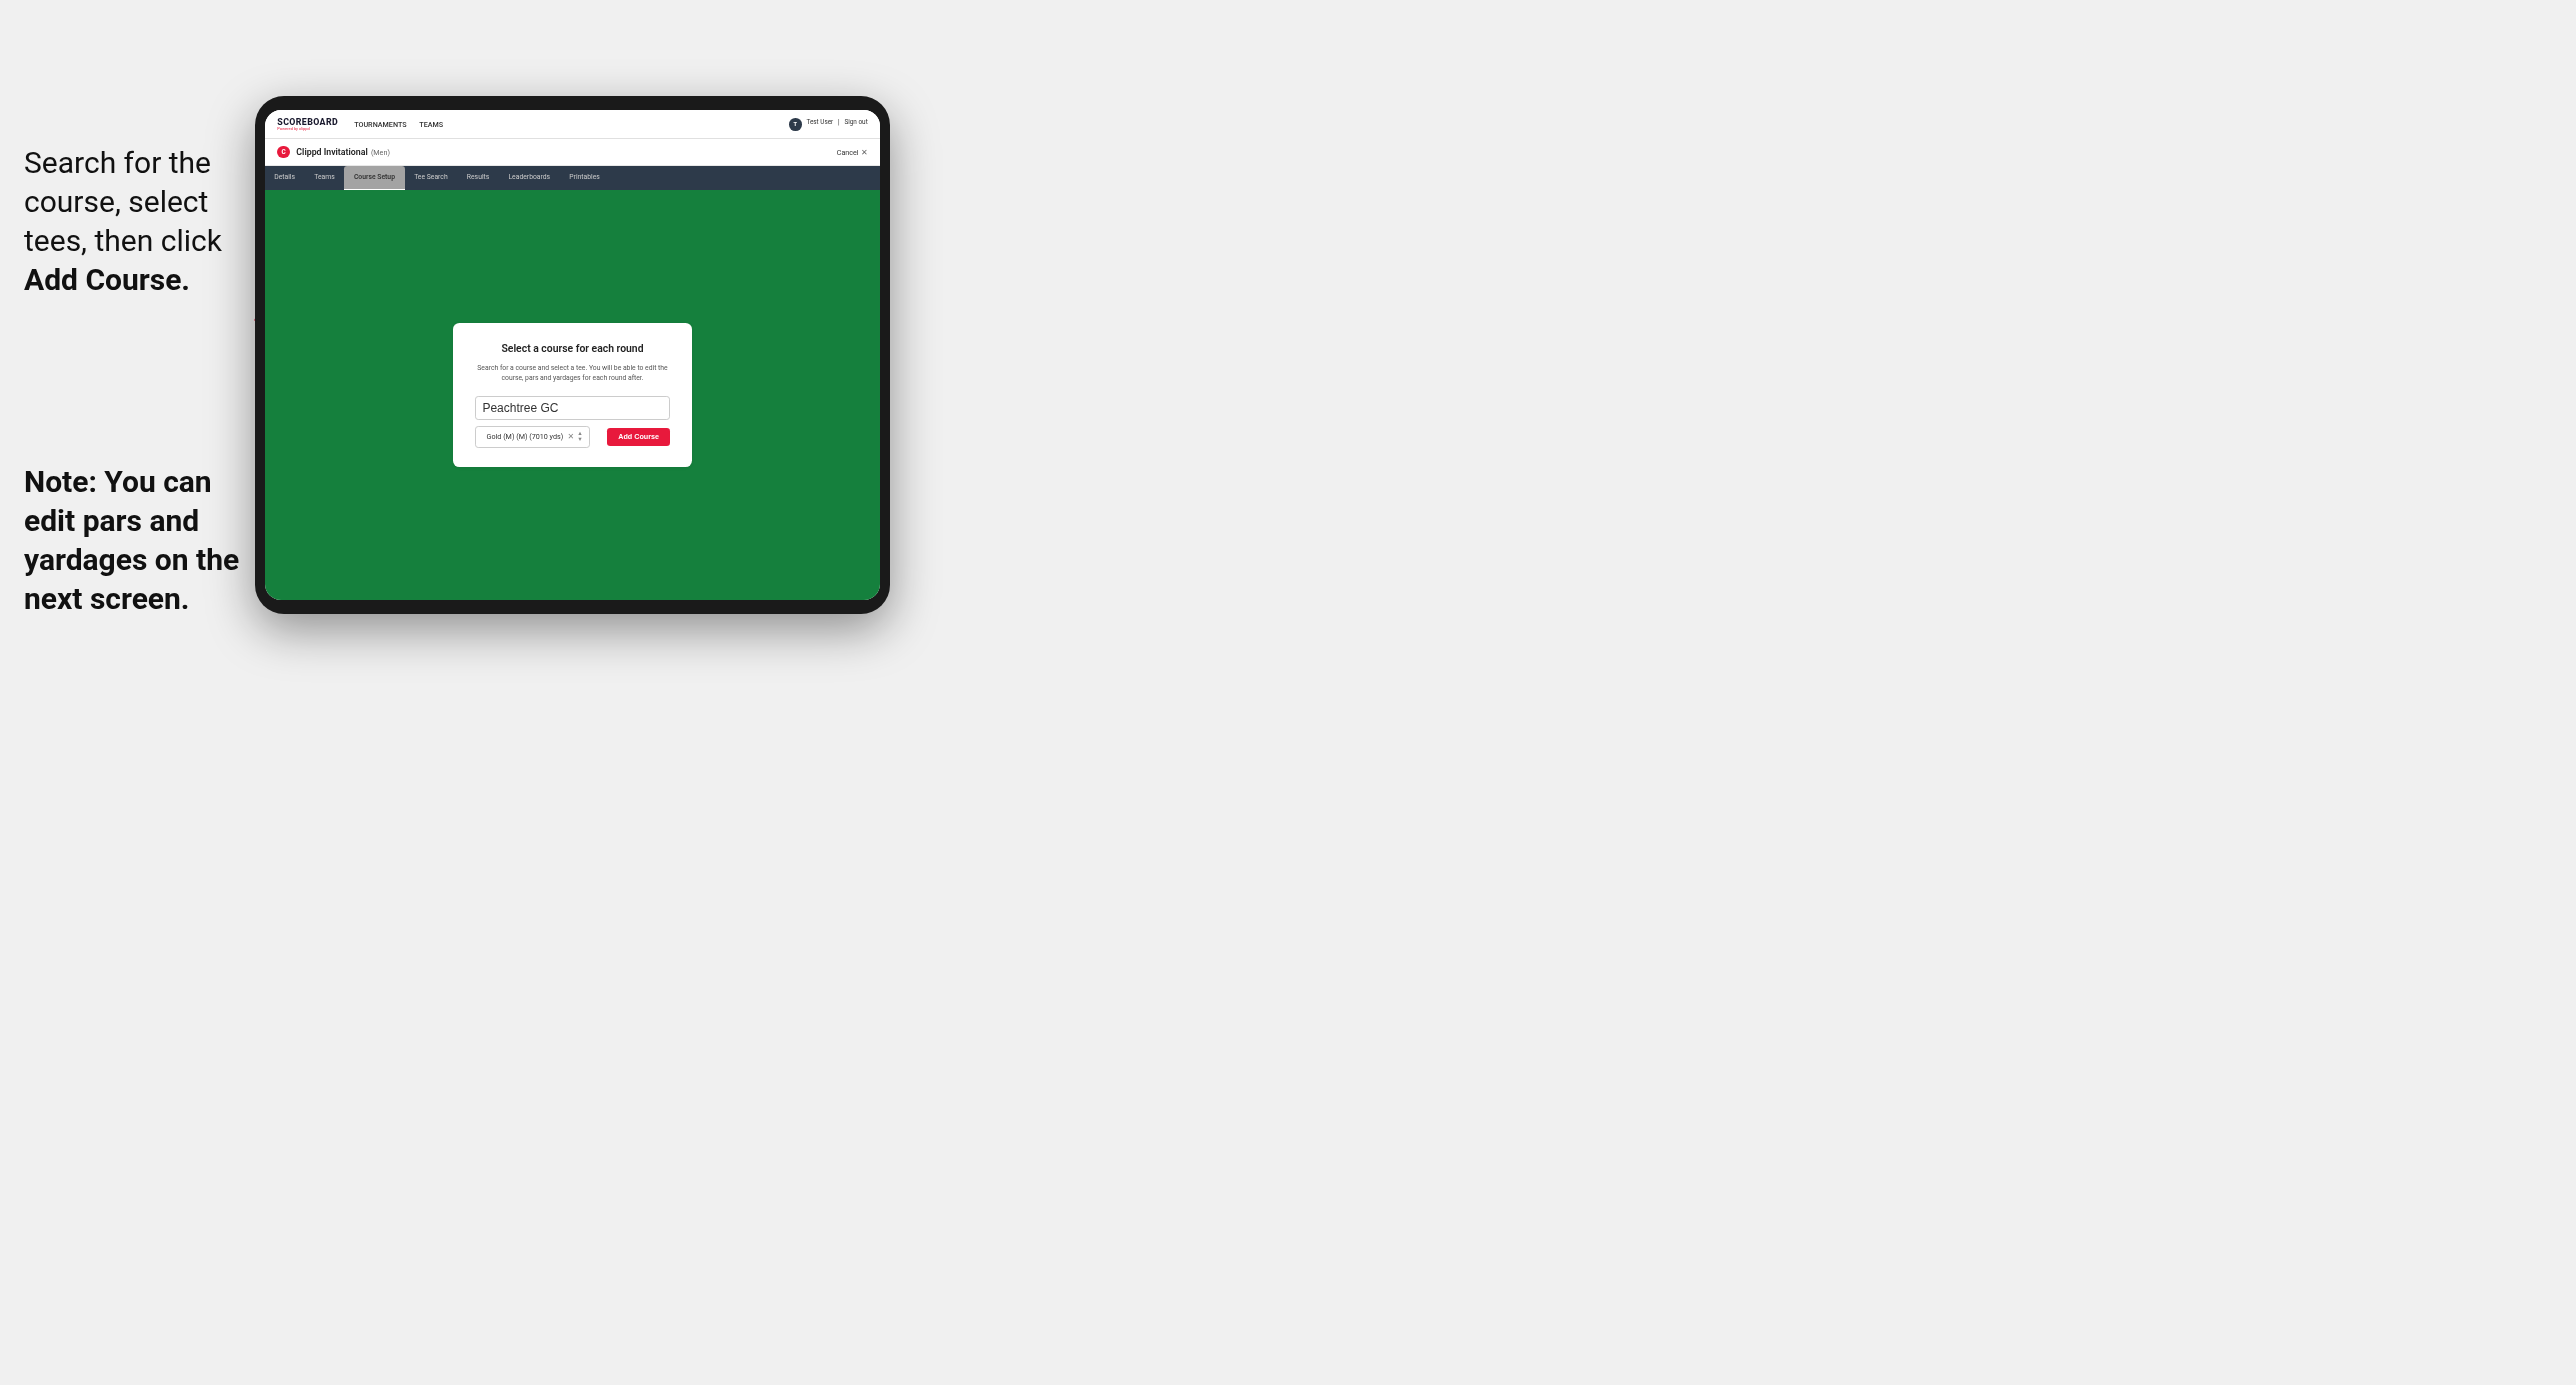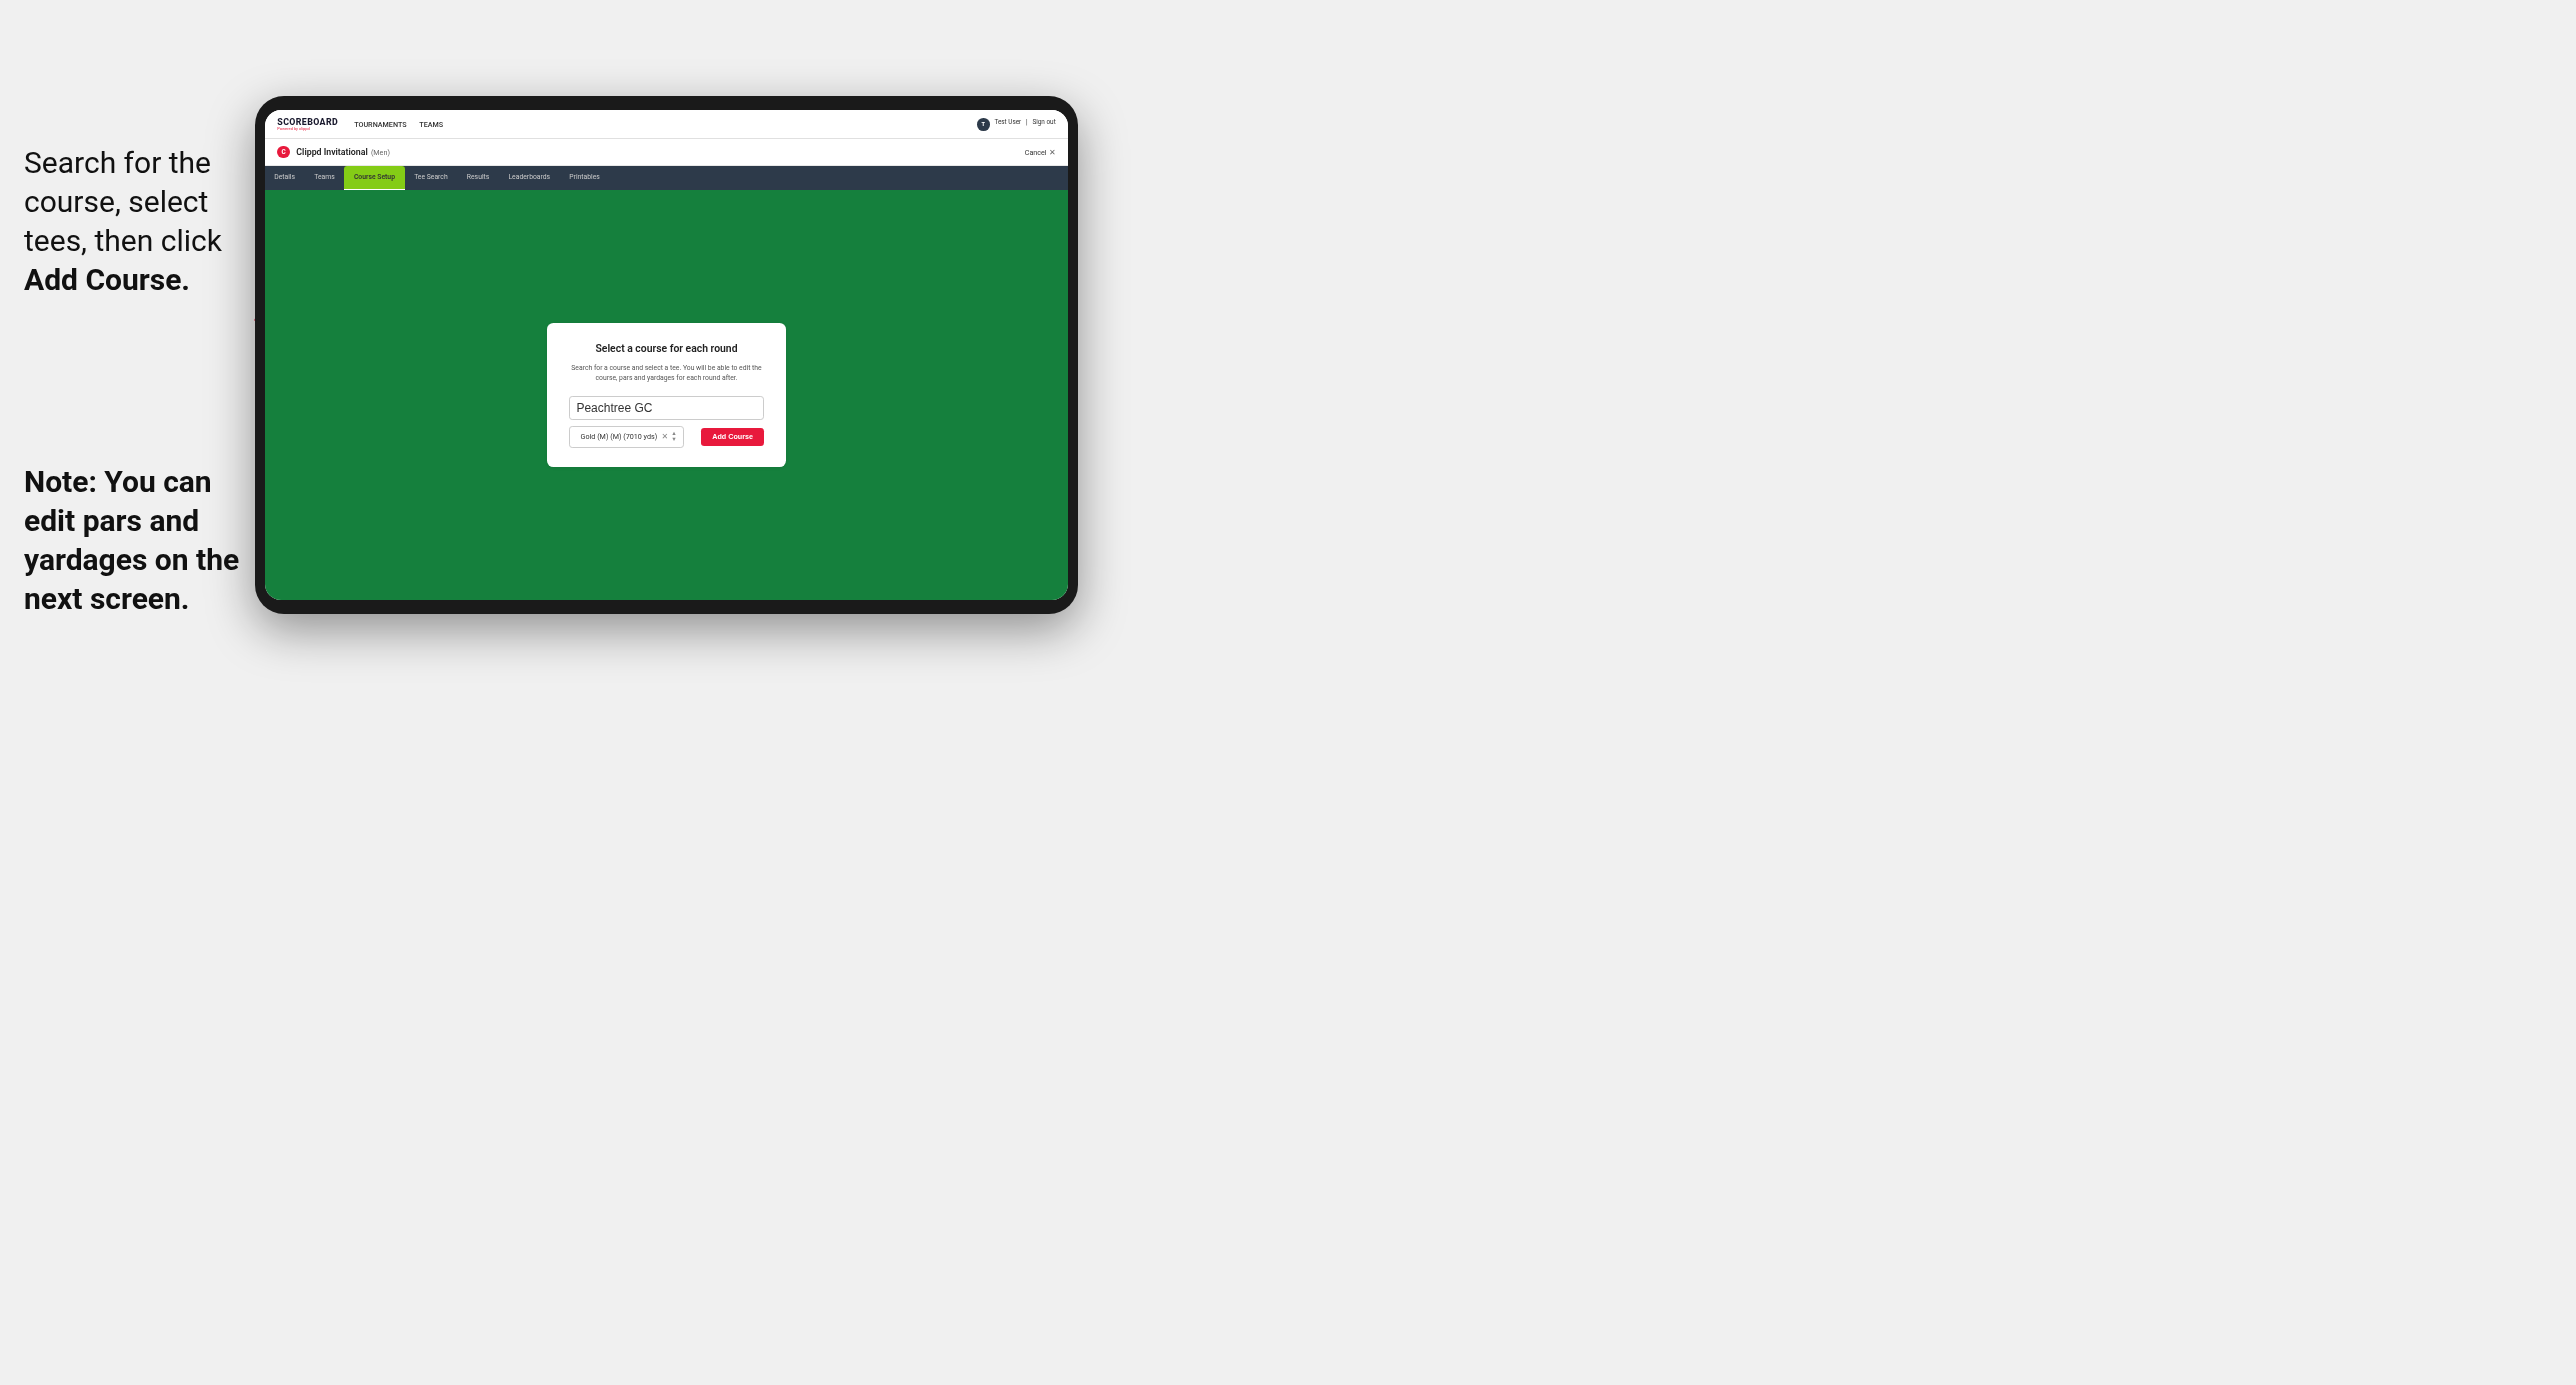--- a/index.html
+++ b/index.html
@@ -42,21 +42,21 @@
       width: 398px;
       height: 279px;
       pointer-events: none;
     }
 
     
     .tablet-frame {
       position: absolute;
       left: 255px;
       top: 96px;
-      width: 823px;
+      width: 635px;
       height: 518px;
       background: #1a1a1a;
       border-radius: 29px;
       box-shadow: 0 16px 48px rgba(0,0,0,0.4);
       padding: 14.3px 9.6px;
     }
 
     .tablet-screen {
       width: 100%;
       height: 100%;
@@ -191,21 +191,21 @@
     .tab-item {
       padding: 0 9.6px;
       display: flex;
       align-items: center;
       font-size: 6.8px;
       color: #ccc;
       cursor: pointer;
       border-bottom: 1.6px solid transparent;
     }
     .tab-item.active {
-      background: #84cc16;
+      background: #a3a3a3;
       color: #333;
       font-weight: 600;
       border-radius: 3.2px 3.2px 0 0;
       border-bottom: 1.6px solid #fff;
     }
 
     
     .main-content {
       flex: 1;
       background: #15803d;

